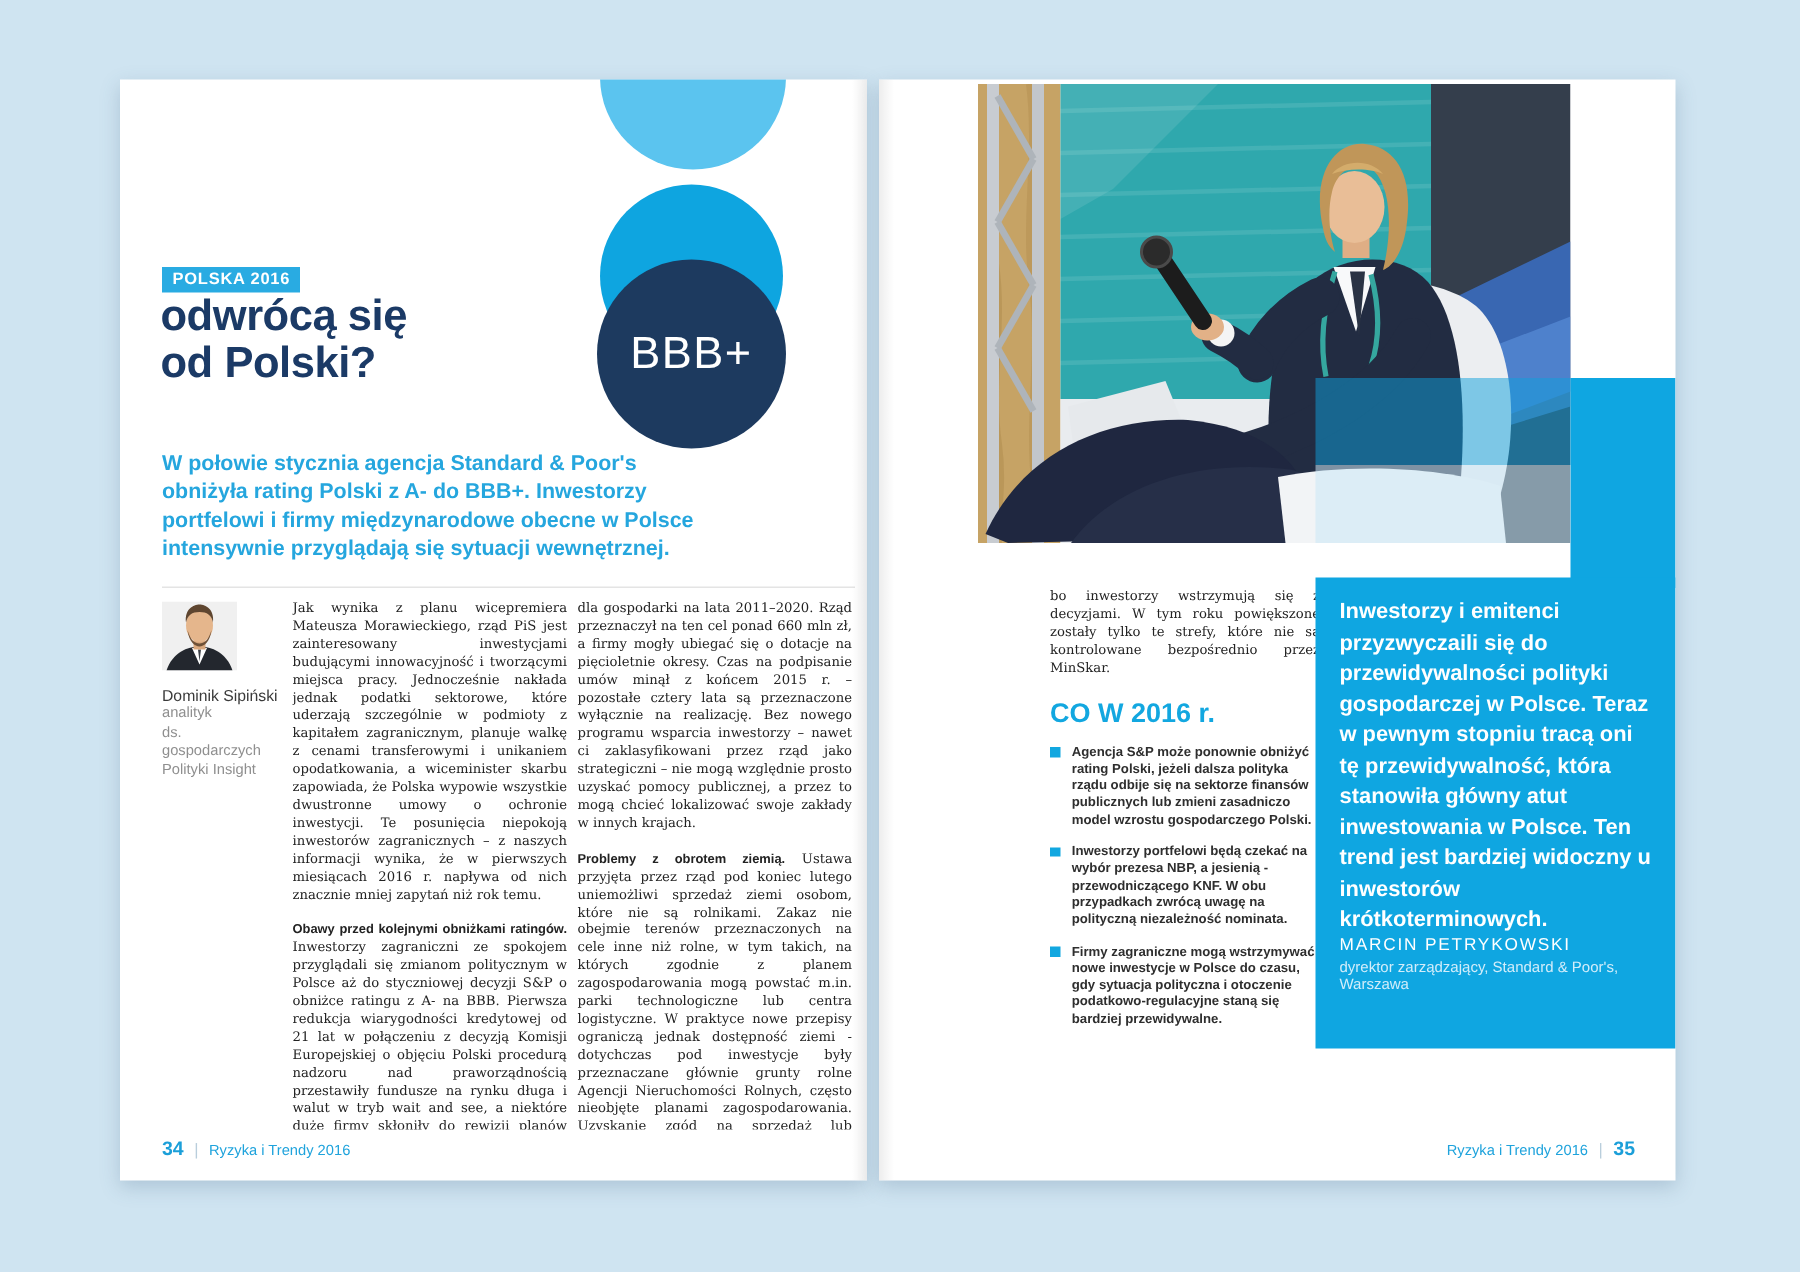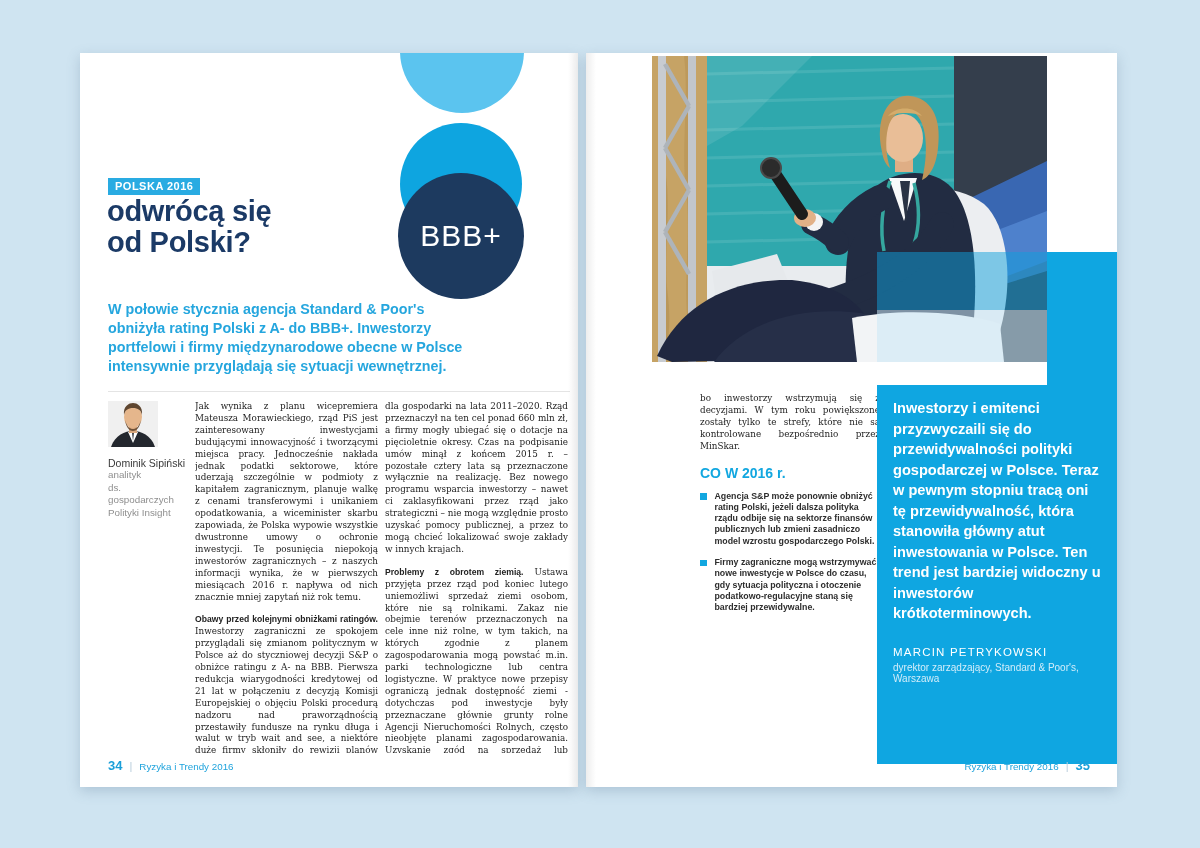--- a/index.html
+++ b/index.html
@@ -58,29 +58,29 @@
   .photo-wrap{position:absolute;left:66px;top:3px;width:395px;height:306px;}
   .cyan-col{position:absolute;left:461px;top:199px;width:70px;height:140px;background:#0FA6E1;}
   .overlay-band1{position:absolute;left:291px;top:199px;width:170px;height:58px;
     background:rgba(14,160,220,0.50);}
   .overlay-band2{position:absolute;left:291px;top:257px;width:170px;height:52px;
     background:rgba(203,231,245,0.55);}
 
   .col3{position:absolute;left:114px;top:340px;width:180px;}
   .col3 .cont{font-family:"DejaVu Serif",serif;font-size:8.8px;line-height:11.9px;
     text-align:justify;color:#222;margin:0 0 12px 0;}
-  .outlook-heading{color:#12A7E0;font-size:14px;font-weight:bold;margin:0 0 10px 0;}
+  .outlook-heading{color:#12A7E0;font-size:18px;font-weight:bold;margin:0 0 10px 0;}
   .bullet{display:flex;margin-bottom:10px;}
   .bullet .sq{flex:none;width:6.5px;height:6.5px;background:#12A7E0;margin:2.5px 8px 0 0;}
   .bullet .bt{font-size:8.8px;line-height:11.3px;color:#2E2E2E;font-weight:bold;}
 
-  .quote-box{position:absolute;left:291px;top:332px;width:240px;height:379px;
+  .quote-box{position:absolute;left:291px;top:332px;width:240px;height:314px;
     background:#0FA6E1;box-sizing:border-box;padding:13px 16px;}
   .quote-text{color:#FFFFFF;font-size:14.6px;line-height:20.5px;font-weight:bold;}
-  .quote-author{color:#FFFFFF;font-size:11.5px;letter-spacing:1.2px;margin-top:22px;}
+  .quote-author{color:#FFFFFF;font-size:11.5px;letter-spacing:1.2px;}
   .quote-author-title{color:#D2EDFA;font-size:10px;margin-top:4px;}
 </style>
 </head>
 <body>
 
 <div class="page" id="page-left">
 
   <div class="circle circle-light"></div>
   <div class="circle circle-cyan"></div>
   <div class="circle circle-navy">
@@ -228,20 +228,24 @@
     <p class="cont">bo inwestorzy wstrzymują się z decyzjami. W tym roku powiększone zostały tylko te strefy, które nie są kontrolowane bezpośrednio przez MinSkar.</p>
 
     <div class="outlook-heading">CO W 2016 r.</div>
 
     <div class="bullet">
       <span class="sq"></span>
       <span class="bt">Agencja S&amp;P może ponownie obniżyć rating Polski, jeżeli dalsza polityka rządu odbije się na sektorze finansów publicznych lub zmieni zasadniczo model wzrostu gospodarczego Polski.</span>
     </div>
     <div class="bullet">
       <span class="sq"></span>
+      <span class="bt">Inwestorzy portfelowi będą czekać na wybór prezesa NBP, a jesienią - przewodniczącego KNF. W obu przypadkach zwrócą uwagę na polityczną niezależność nominata.</span>
+    </div>
+    <div class="bullet">
+      <span class="sq"></span>
       <span class="bt">Firmy zagraniczne mogą wstrzymywać nowe inwestycje w Polsce do czasu, gdy sytuacja polityczna i otoczenie podatkowo-regulacyjne staną się bardziej przewidywalne.</span>
     </div>
   </div>
 
   <div class="quote-box">
     <div class="quote-text">Inwestorzy i emitenci przyzwyczaili się do przewidywalności polityki gospodarczej w Polsce. Teraz w pewnym stopniu tracą oni tę przewidywalność, która stanowiła główny atut inwestowania w Polsce. Ten trend jest bardziej widoczny u inwestorów krótkoterminowych.</div>
     <div class="quote-author">MARCIN PETRYKOWSKI</div>
     <div class="quote-author-title">dyrektor zarządzający, Standard &amp; Poor's, Warszawa</div>
   </div>
 

